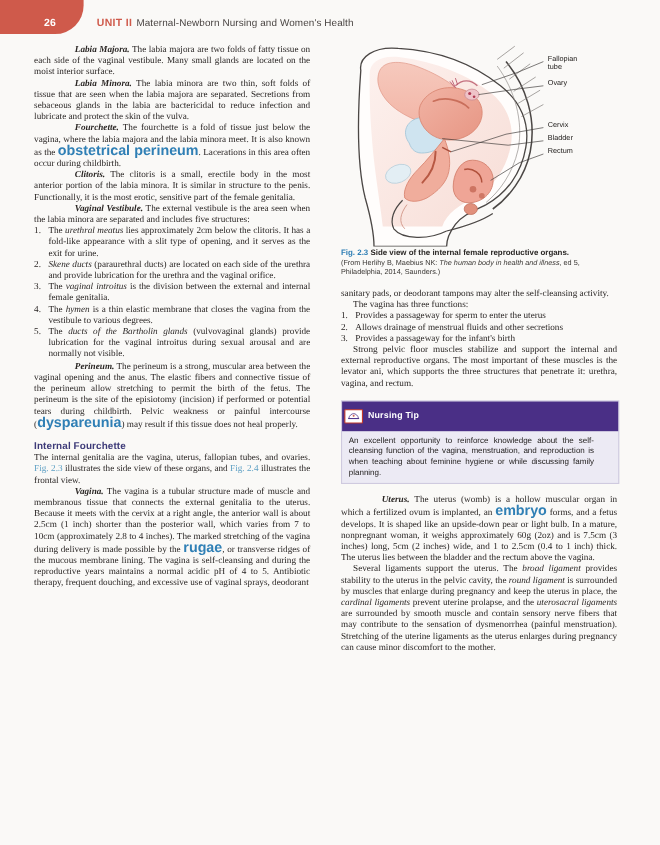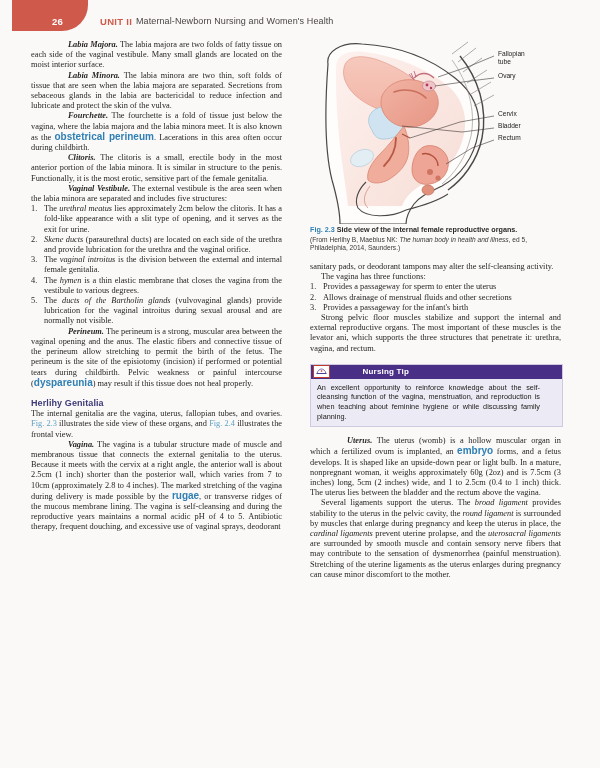--- a/index.html
+++ b/index.html
@@ -6,21 +6,21 @@
   body{
     width:600px;height:768px;
     background:#faf9f7;
     font-family:"Liberation Serif", serif;
     color:#231f1e;
     position:relative;
     overflow:hidden;
   }
   
   .page-header{
-    position:absolute;left:12px;top:0;width:584px;height:34px;
+    position:absolute;left:0;top:0;width:584px;height:34px;
   }
   .corner-tab{
     position:absolute;left:0;top:0;
     width:76px;height:31px;
     background:#cf5a4b;
     border-bottom-right-radius:26px;
   }
   .folio{
     position:absolute;left:40px;top:16px;
     font-family:"Liberation Sans", sans-serif;
@@ -48,21 +48,21 @@
     line-height:10.2px;
     text-align:justify;
     hyphens:auto;
   }
   .col-left{left:31px;}
   .col-right{left:310px;top:262px;width:251px;}
 
   p{margin:0;text-indent:11px;}
   p.noind{text-indent:0;}
   .run-in{font-style:italic;font-weight:bold;color:#2a2624;margin-left:26px;}
-  .kterm{font-family:"Liberation Sans", sans-serif;font-weight:bold;color:#2f7fb5;font-size:10px;}
+  .kterm{font-family:"Liberation Sans", sans-serif;font-weight:bold;color:#2f7fb5;font-size:13px;}
   .figref{color:#5fa0c4;}
   em{font-style:italic;}
 
   h3.subhead{
     font-family:"Liberation Sans", sans-serif;
     font-size:9px;font-weight:bold;color:#3d3a78;
     margin:9px 0 1px 0;
     letter-spacing:.1px;
   }
 
@@ -102,24 +102,23 @@
 
   
   .nursing-tip{
     margin:10px 0 9px 0;
     width:251px;
     background:#eceaf4;
     border:1px solid #cfcadf;
   }
   .tip-head{
     background:#4a2f86;
-    height:14px;
+    height:27px;
     display:flex;align-items:center;
     position:relative;
-    gap:28px;
   }
   .tip-icon{
     width:15px;height:11px;margin-left:1.5px;
     background:#ffffff;
     border:1.3px solid #c0392b;
     border-radius:1px;
     position:relative;
     display:flex;align-items:center;justify-content:center;
   }
   .tip-title{
@@ -274,21 +273,21 @@
     <li><span class="num">2.</span><span></span><em>Skene ducts</em><span> (paraurethral ducts) are located on each side of the urethra and provide lubrication for the urethra and the vaginal orifice.</span></li>
     <li><span class="num">3.</span><span>The </span><em>vaginal introitus</em><span> is the division between the external and internal female genitalia.</span></li>
     <li><span class="num">4.</span><span>The </span><em>hymen</em><span> is a thin elastic membrane that closes the vagina from the vestibule to various degrees.</span></li>
     <li><span class="num">5.</span><span>The </span><em>ducts of the Bartholin glands</em><span> (vulvovaginal glands) provide lubrication for the vaginal introitus during sexual arousal and are normally not visible.</span></li>
   </ol>
 
   <p>
     <span class="run-in">Perineum.</span><span> The perineum is a strong, muscular area between the vaginal opening and the anus. The elastic fibers and connective tissue of the perineum allow stretching to permit the birth of the fetus. The perineum is the site of the episiotomy (incision) if performed or potential tears during childbirth. Pelvic weakness or painful intercourse (</span><span class="kterm">dyspareunia</span><span>) may result if this tissue does not heal properly.</span>
   </p>
 
-  <h3 class="subhead">Herlihy Genitalia</h3>
+  <h3 class="subhead">Internal Fourchette</h3>
 
   <p class="noind">
     <span>The internal genitalia are the vagina, uterus, fallopian tubes, and ovaries. </span><span class="figref">Fig. 2.3</span><span> illustrates the side view of these organs, and </span><span class="figref">Fig. 2.4</span><span> illustrates the frontal view.</span>
   </p>
 
   <p>
     <span class="run-in">Vagina.</span><span> The vagina is a tubular structure made of muscle and membranous tissue that connects the external genitalia to the uterus. Because it meets with the cervix at a right angle, the anterior wall is about 2.5cm (1 inch) shorter than the posterior wall, which varies from 7 to 10cm (approximately 2.8 to 4 inches). The marked stretching of the vagina during delivery is made possible by the </span><span class="kterm">rugae</span><span>, or transverse ridges of the mucous membrane lining. The vagina is self-cleansing and during the reproductive years maintains a normal acidic pH of 4 to 5. Antibiotic therapy, frequent douching, and excessive use of vaginal sprays, deodorant</span>
   </p>
 </div>
 

